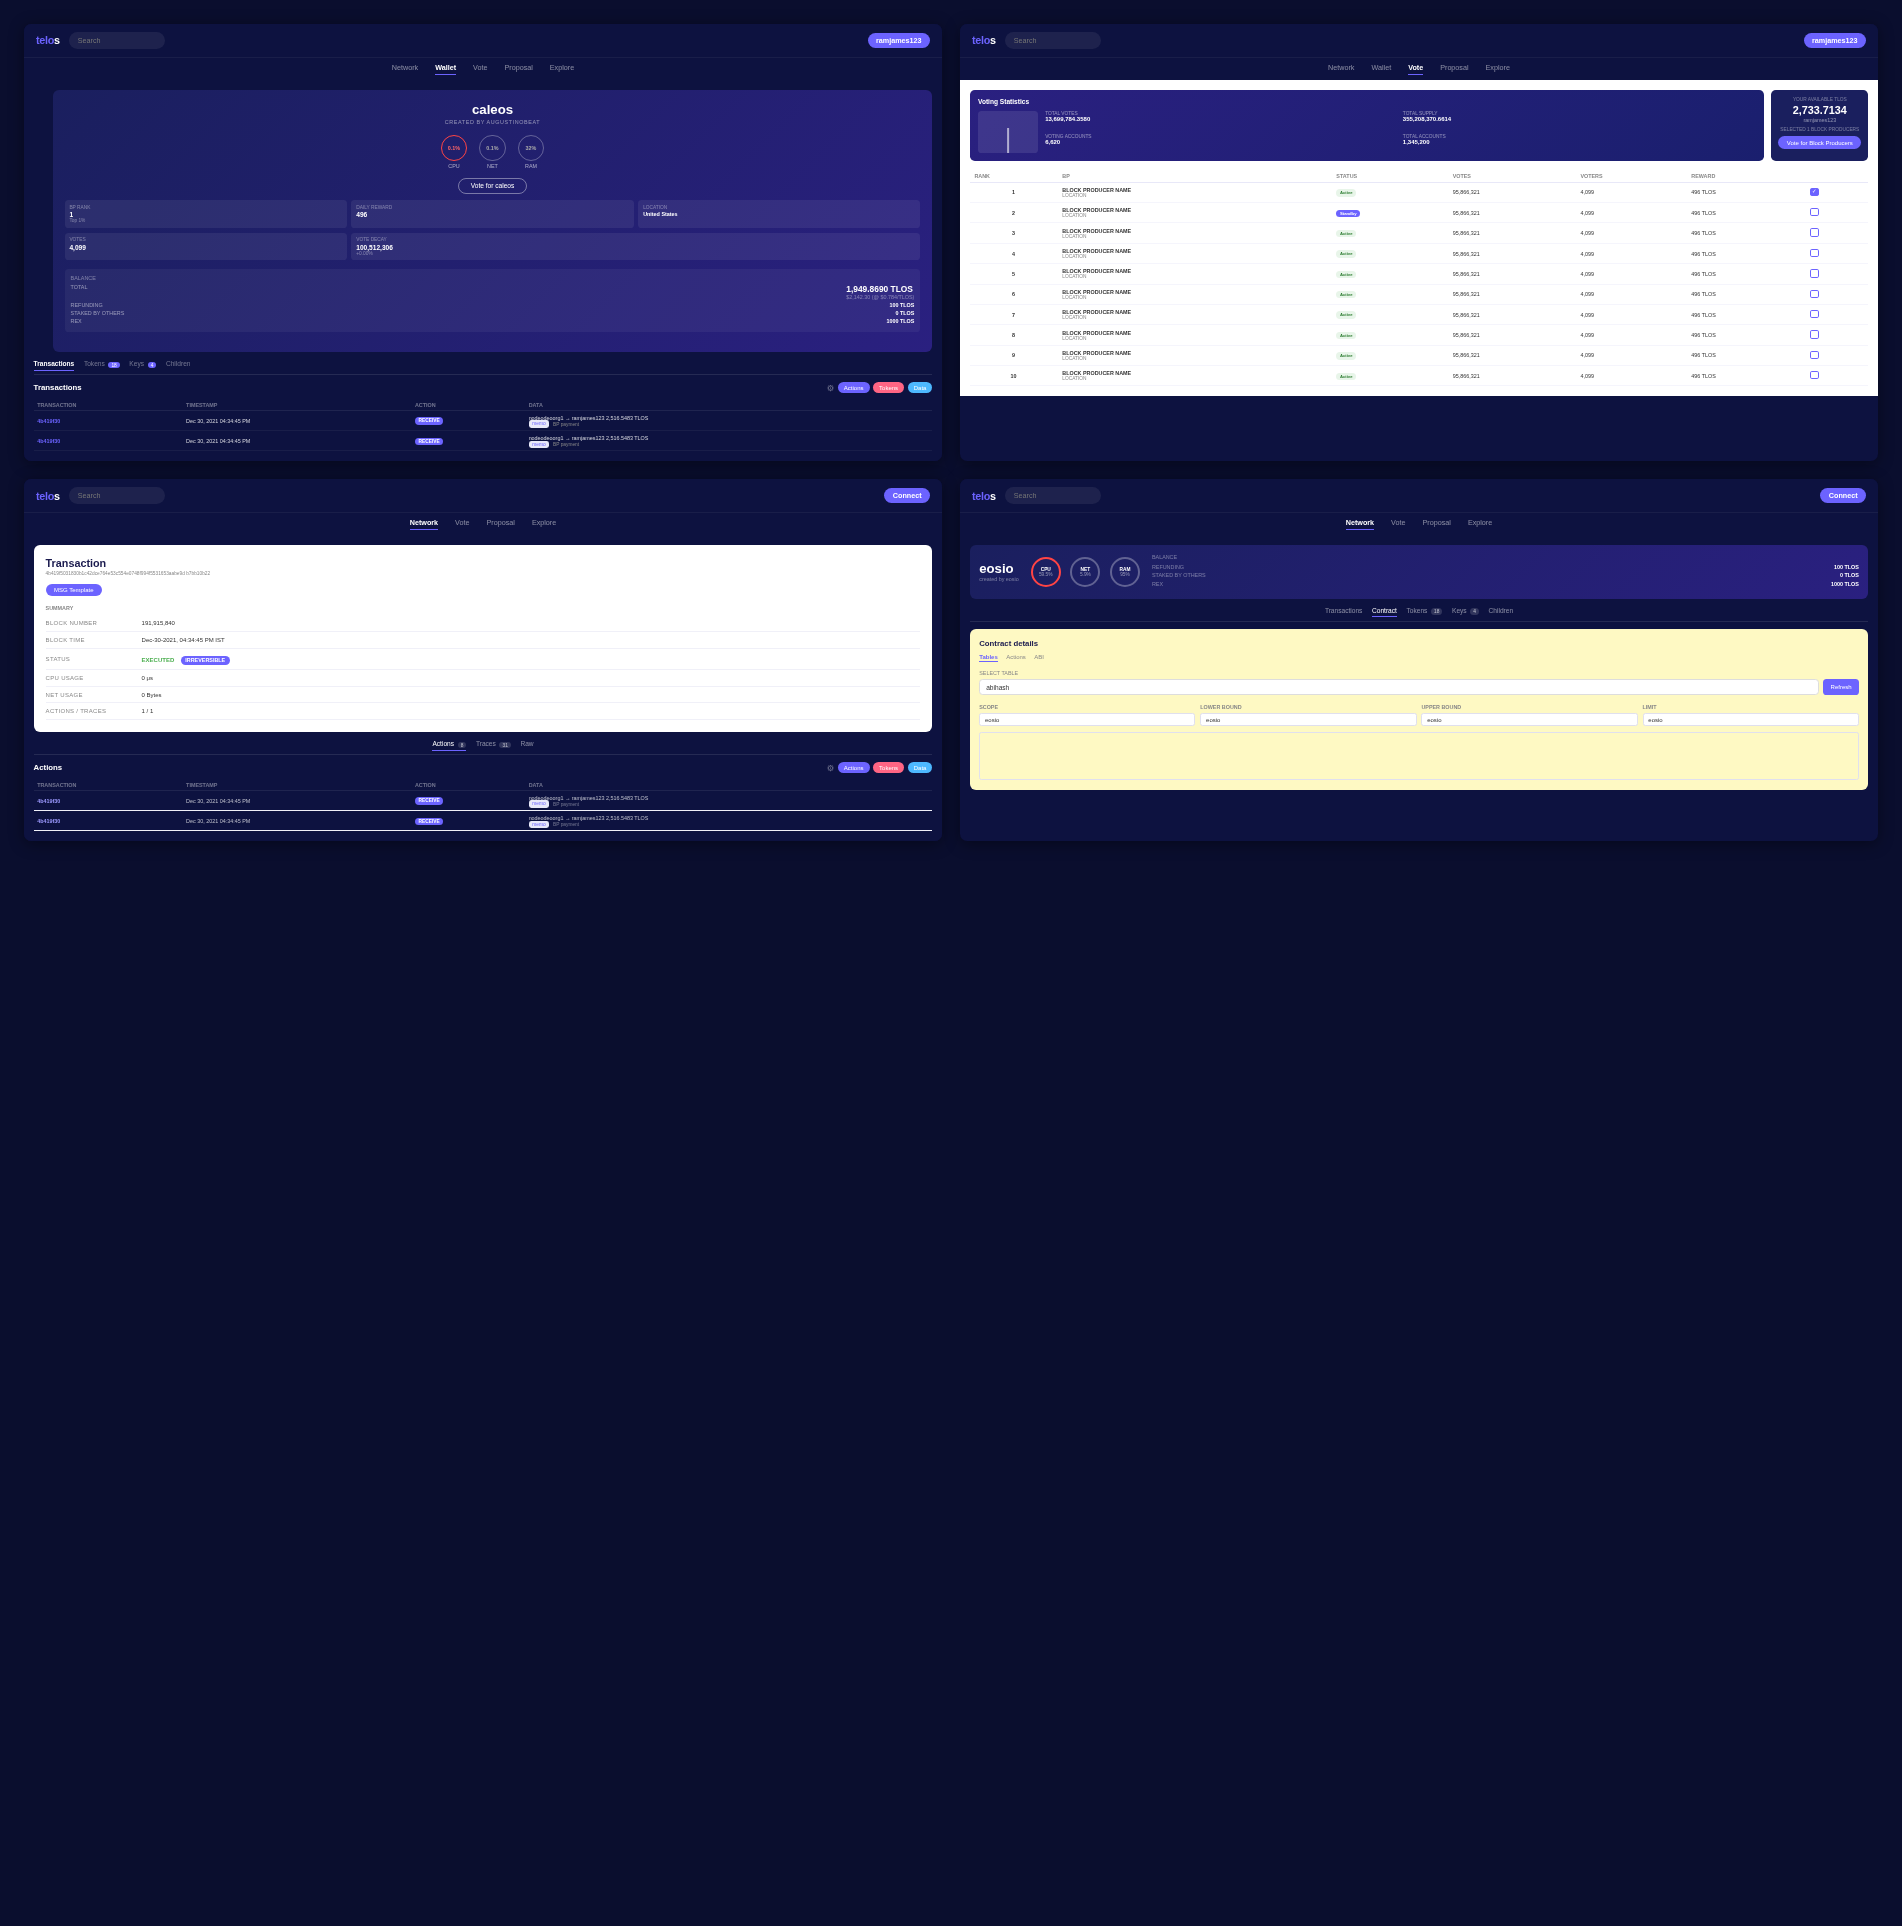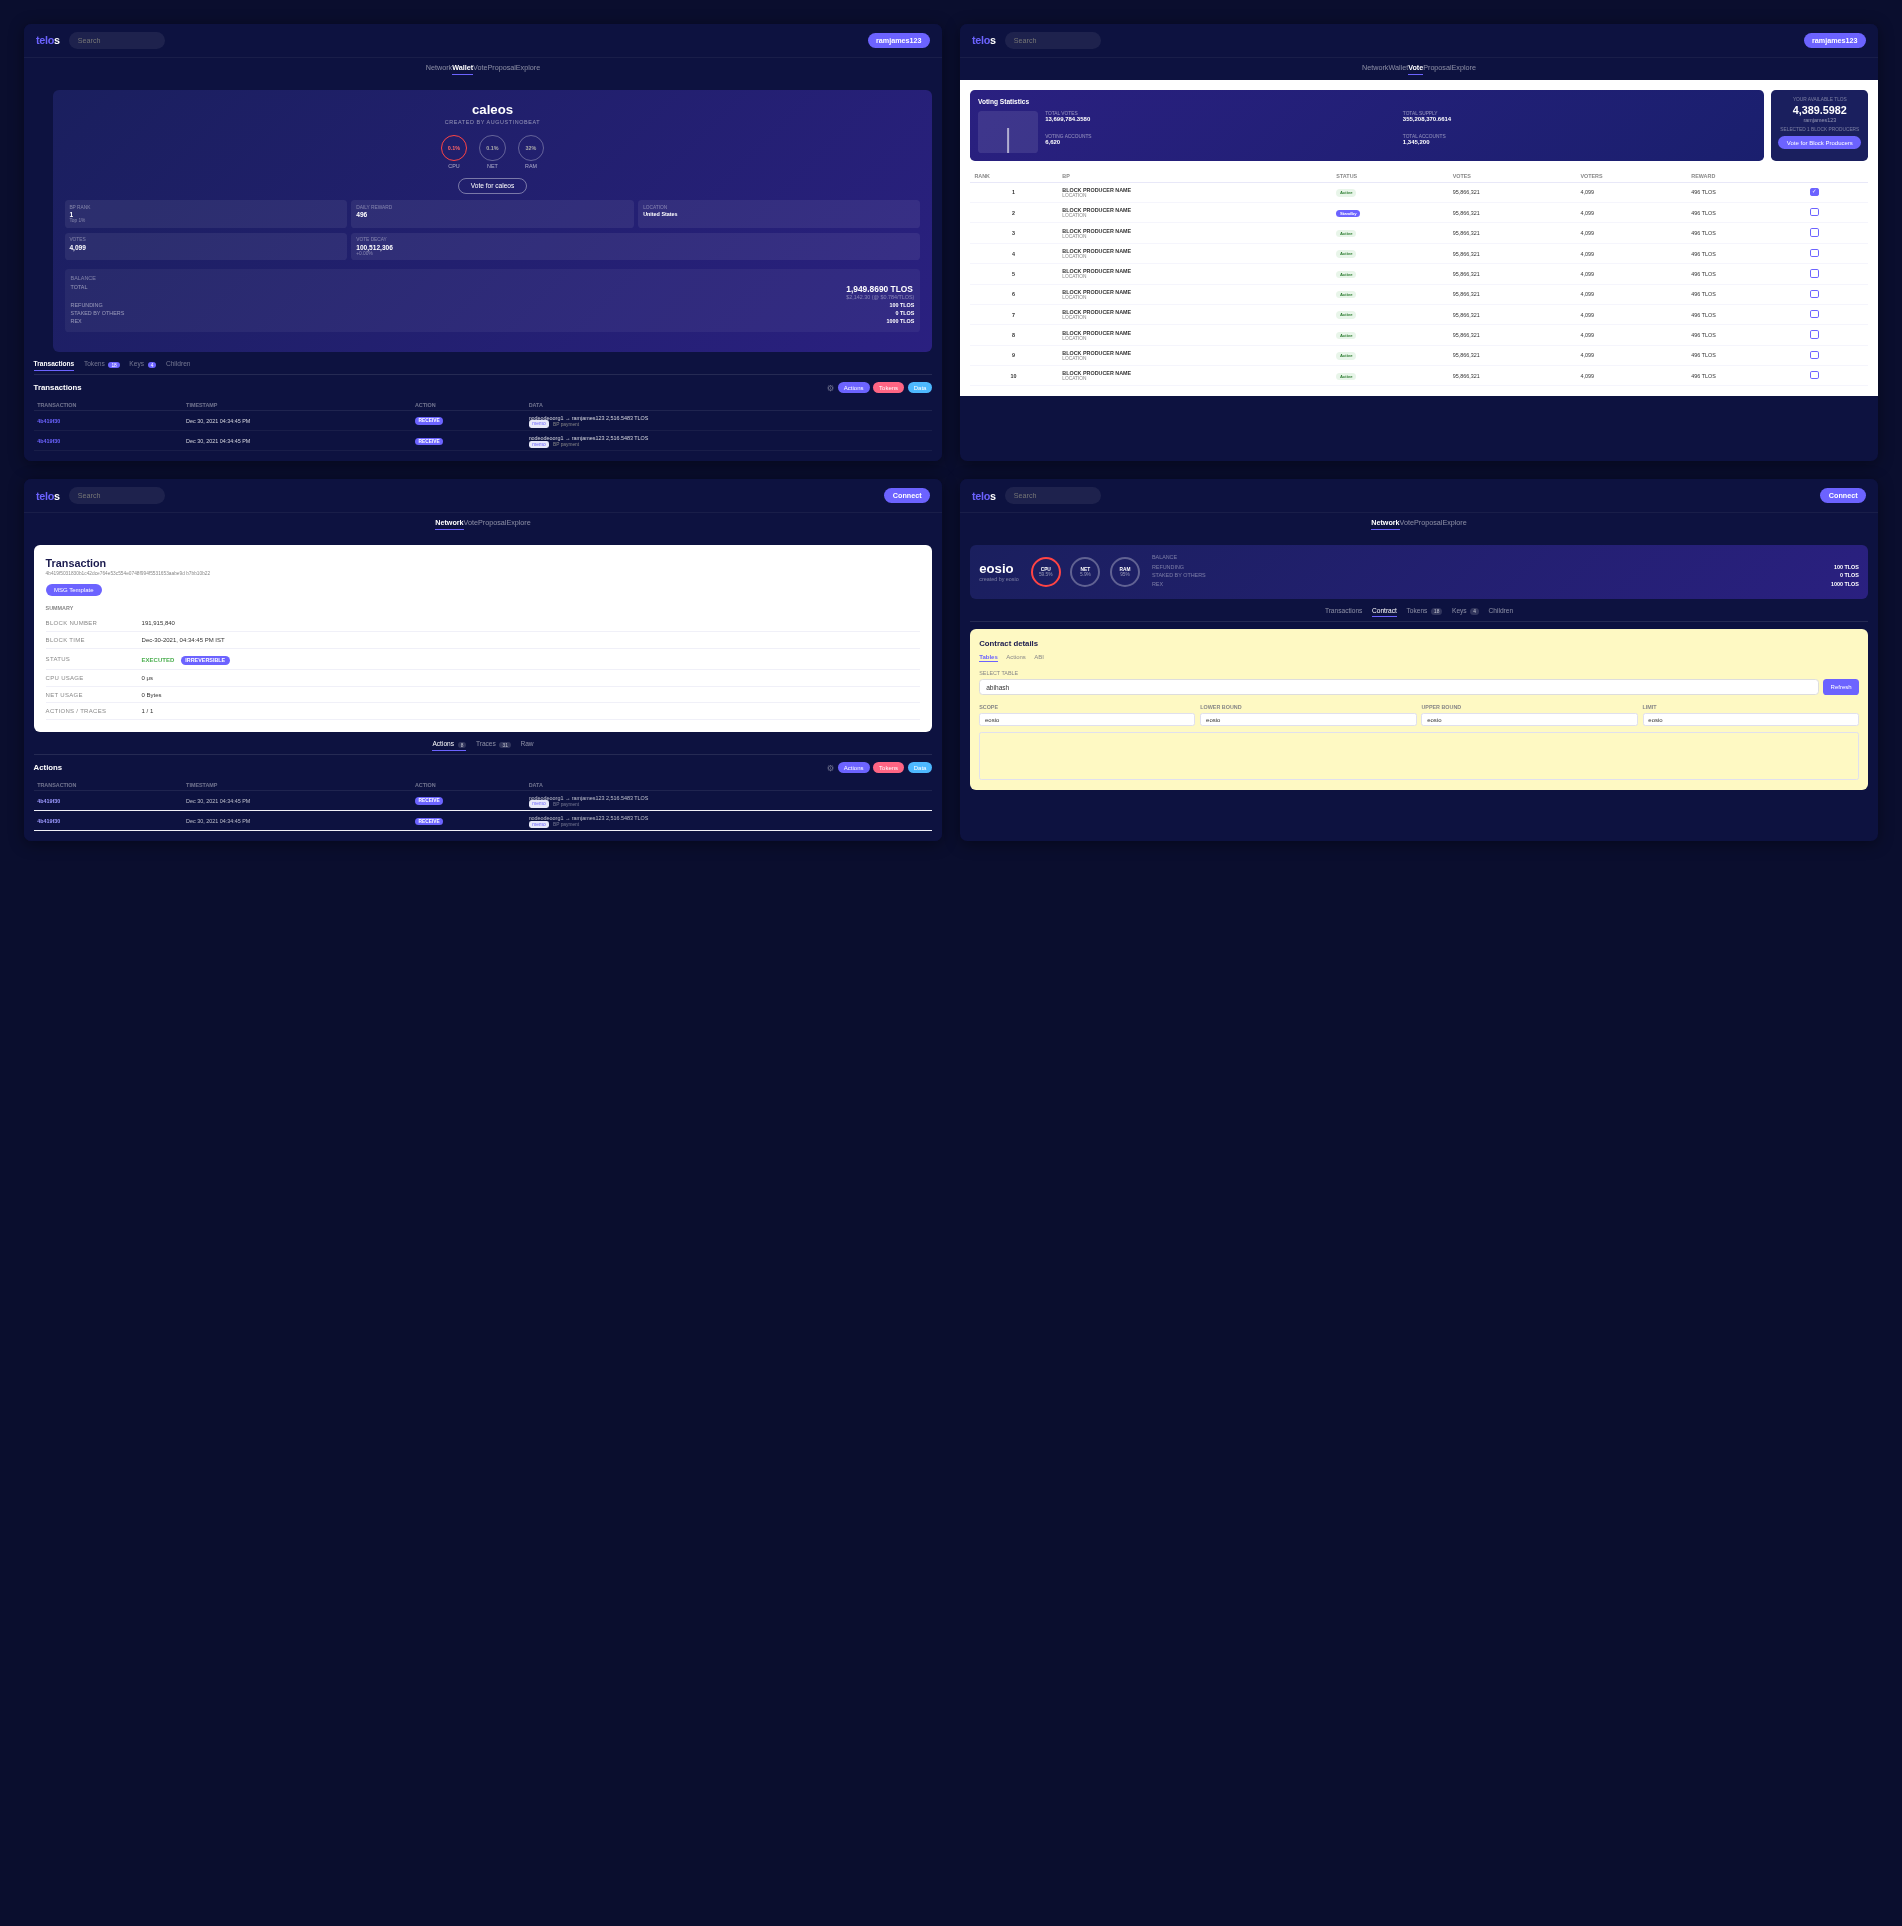--- a/index.html
+++ b/index.html
@@ -68,20 +68,21 @@
       font-weight: 600;
       cursor: pointer;
     }
 
     
     .panel-nav {
       background: #0d1240;
       padding: 4.8px 0;
       display: flex;
       justify-content: center;
+      gap: 17px;
     }
     .nav-item {
       color: rgba(255,255,255,0.5);
       font-size: 7.2px;
       cursor: pointer;
       padding-bottom: 2.4px;
     }
     .nav-item.active {
       color: #fff;
       border-bottom: 1.2px solid #6c63ff;
@@ -748,21 +749,21 @@
             <div>
               <div style="font-size:4.8px; color:rgba(255,255,255,0.5); text-transform:uppercase;">TOTAL ACCOUNTS</div>
               <div style="font-size:6px; font-weight:700;">1,345,200</div>
             </div>
           </div>
         </div>
       </div>
 
       <div class="your-tlos-card">
         <div class="your-tlos-label">YOUR AVAILABLE TLOS</div>
-        <div class="your-tlos-amount">4,389.5982</div>
+        <div class="your-tlos-amount">2,733.7134</div>
         <div class="your-tlos-user">ramjames123</div>
         <div class="selected-bp-label">SELECTED 1 BLOCK PRODUCERS</div>
         <button class="vote-bp-btn">Vote for Block Producers</button>
       </div>
     </div>
 
     <table class="bp-table">
       <thead>
         <tr>
           <th>Rank</th>

